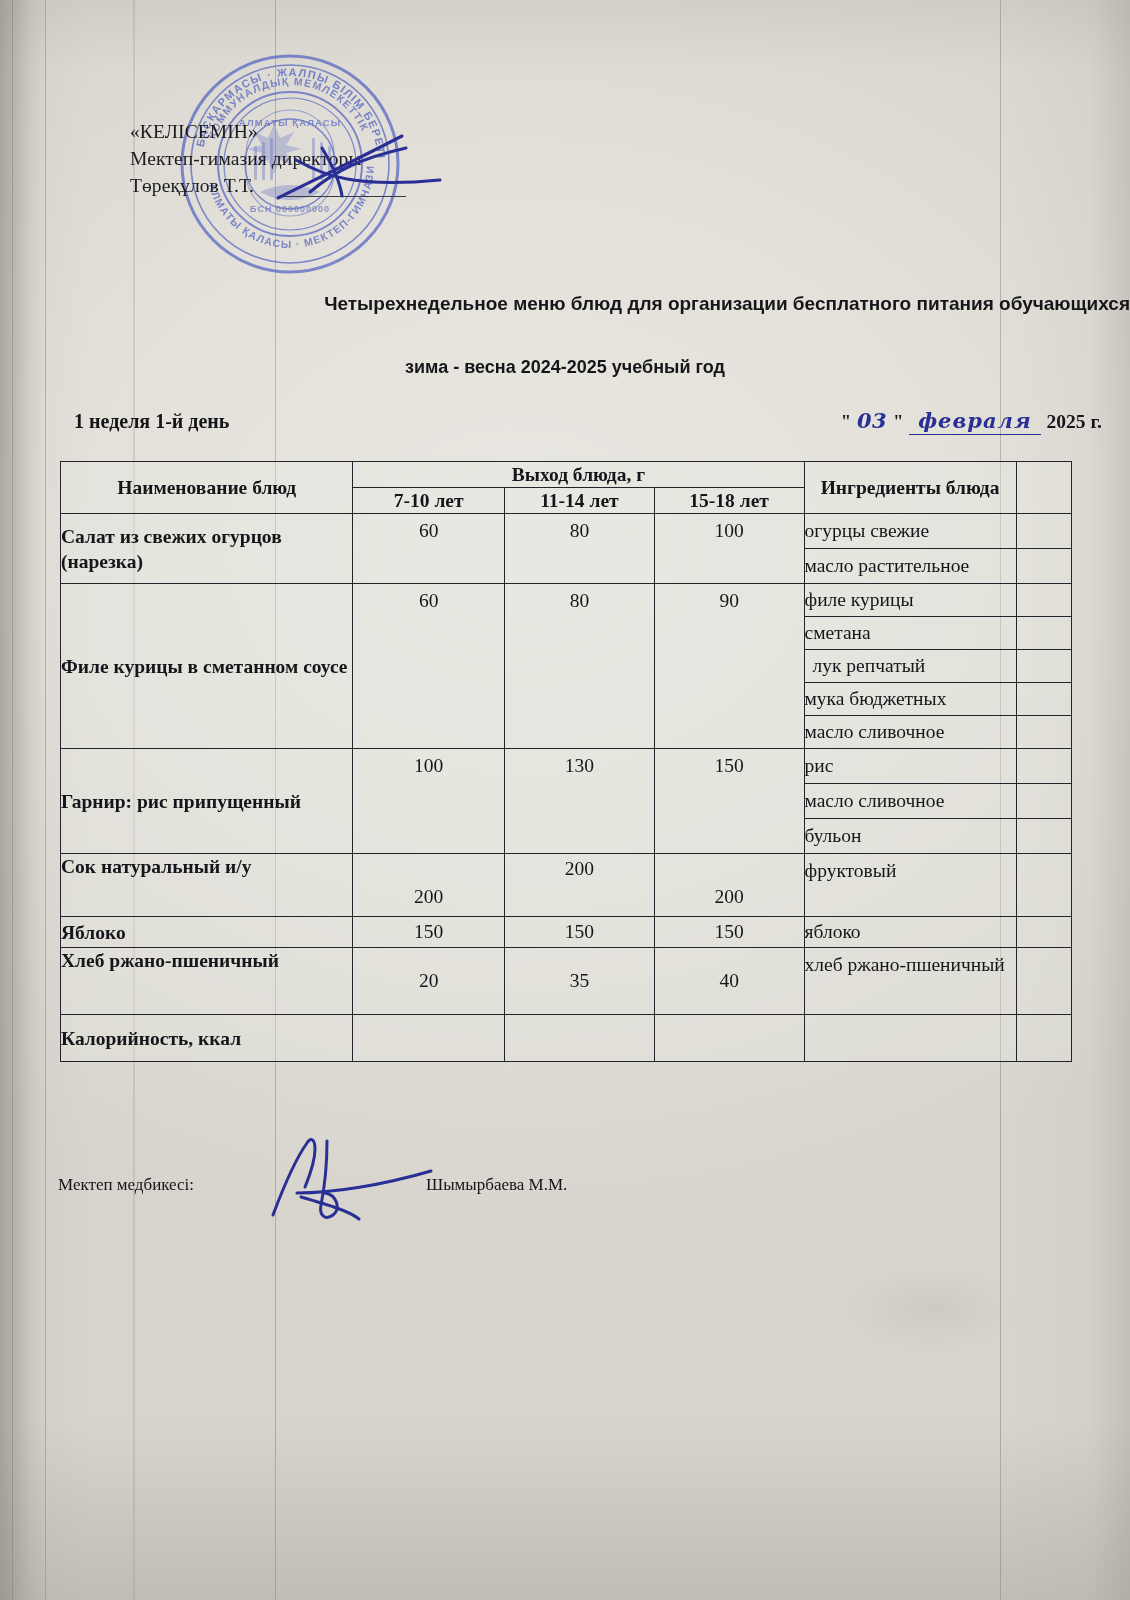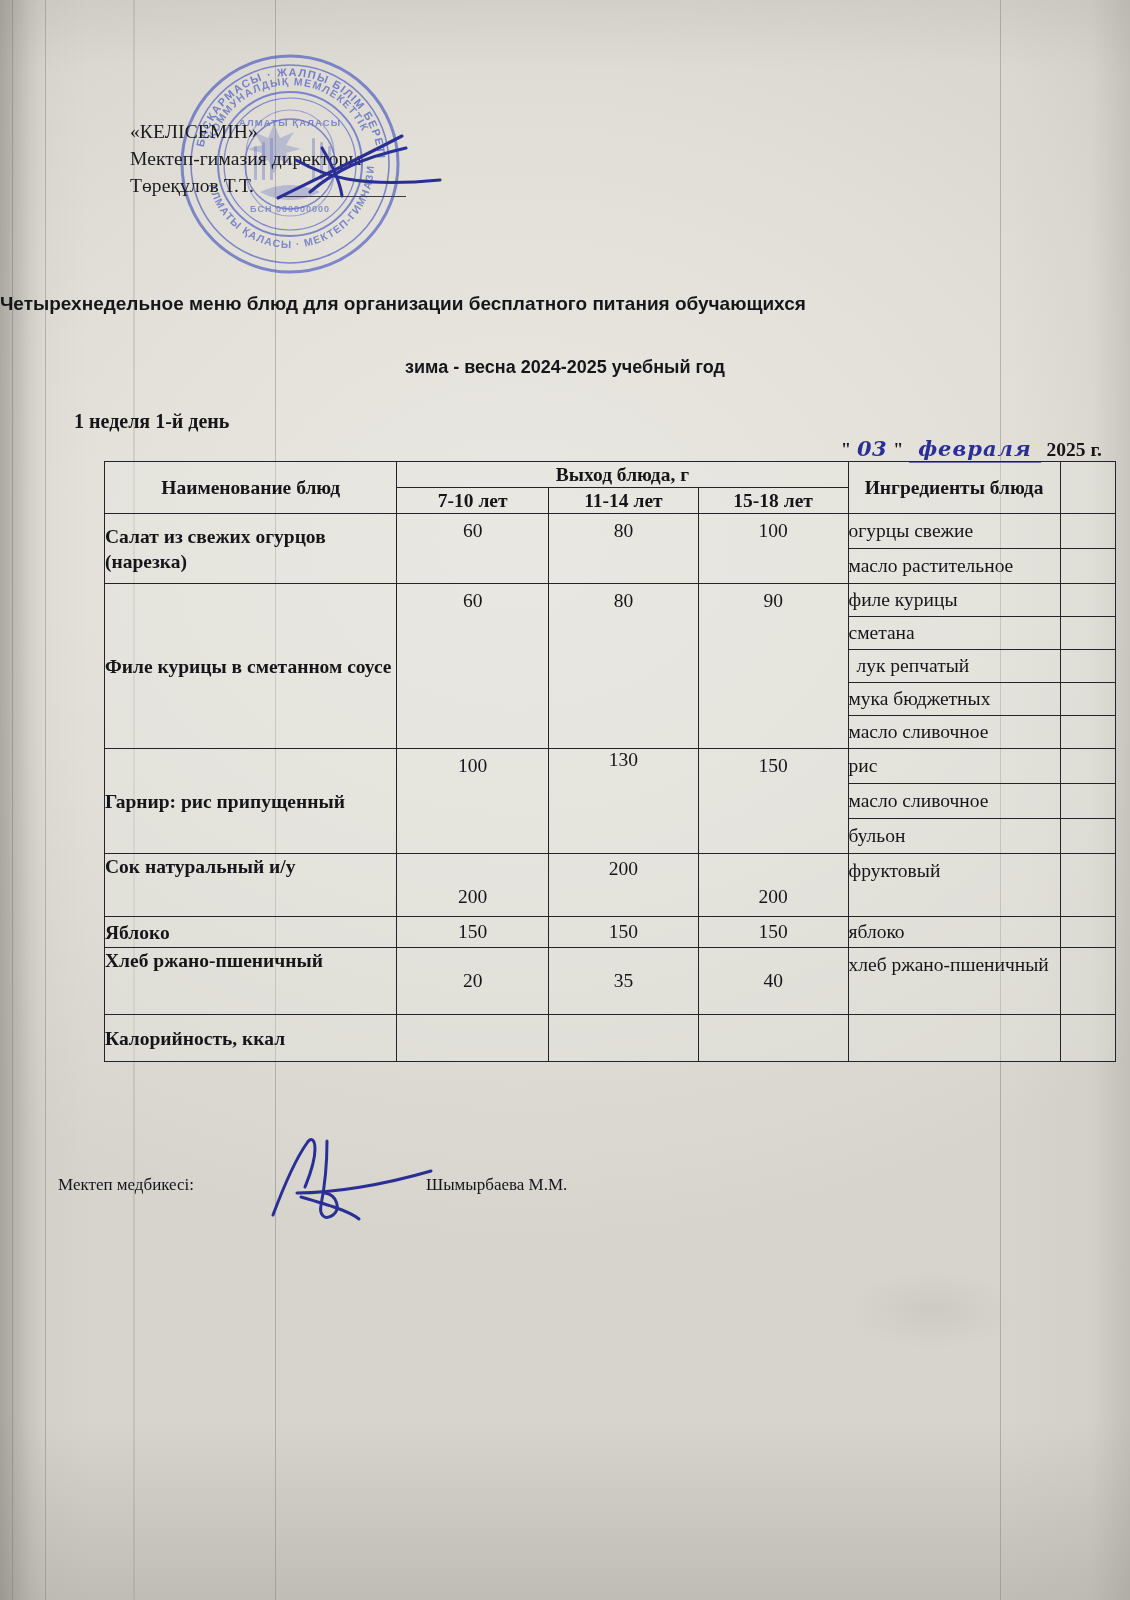--- a/index.html
+++ b/index.html
@@ -37,22 +37,22 @@
   .sigline{
     position:absolute;left:282px;top:196px;width:124px;height:0;
     border-bottom:1.3px solid #3a3a42;z-index:6;
   }
 
   .stamp{position:absolute;left:178px;top:40px;width:225px;height:248px;z-index:5;opacity:.82;}
 
   .sig-dir{position:absolute;left:270px;top:130px;width:180px;height:85px;z-index:7;pointer-events:none;}
 
   .title{
-    position:absolute;left:0;right:8px;top:290px;
-    text-align:left;font-weight:bold;font-size:19px;line-height:27px;
+    position:absolute;left:0;right:0;top:290px;
+    text-align:right;font-weight:bold;font-size:19px;line-height:27px;
     color:#16161a;font-family:"Liberation Sans", sans-serif;
     z-index:6;
   }
   .title .l2{}
   .subtitle{
     position:absolute;left:0;right:0;top:357px;
     text-align:center;font-weight:bold;font-size:18px;
     color:#16161a;font-family:"Liberation Sans", sans-serif;
     z-index:6;
   }
@@ -66,29 +66,28 @@
     font-weight:bold;font-size:19.5px;color:#16161a;z-index:6;
     display:flex;align-items:baseline;gap:6px;
   }
   .hw{
     font-family:"DejaVu Serif", serif;
     color:#2a2f96;font-style:italic;font-weight:600;
     font-size:21px;letter-spacing:.5px;
   }
   .hw.month{
     border-bottom:1.4px solid #2a2f96;
-    padding:0 9px 1px 9px;letter-spacing:1px;margin-top:28px;
+    padding:0 9px 1px 9px;letter-spacing:1px;
   }
   .q{font-size:18px;color:#16161a;}
 
   table.menu{
     position:absolute;left:60px;top:461px;width:1012px;
     border-collapse:collapse;z-index:6;
     background:rgba(233,231,225,.35);
-    margin-left:44px;
   }
   table.menu td,table.menu th{
     border:1.3px solid #23232a;
     padding:0;
     color:#15151a;
     font-size:19.5px;
     vertical-align:middle;
   }
   th.h{
     font-weight:bold;text-align:center;font-size:20px;line-height:25px;padding:6px 4px;
@@ -243,21 +242,21 @@
       <td class="pad"></td>
     </tr>
     <tr>
       <td class="ing" style="height:32px;">масло сливочное</td>
       <td class="pad"></td>
     </tr>
 
     <tr>
       <td class="name" rowspan="3" style="height:100px;">Гарнир: рис припущенный</td>
       <td class="num" rowspan="3" style="vertical-align:top;padding-top:6px;">100</td>
-      <td class="num" rowspan="3" style="vertical-align:top;">130</td>
+      <td class="num" rowspan="3" style="vertical-align:top;padding-top:6px;">130</td>
       <td class="num" rowspan="3" style="vertical-align:top;padding-top:6px;">150</td>
       <td class="ing" style="height:34px;">рис</td>
       <td class="pad"></td>
     </tr>
     <tr>
       <td class="ing" style="height:34px;">масло сливочное</td>
       <td class="pad"></td>
     </tr>
     <tr>
       <td class="ing" style="height:34px;">бульон</td>

